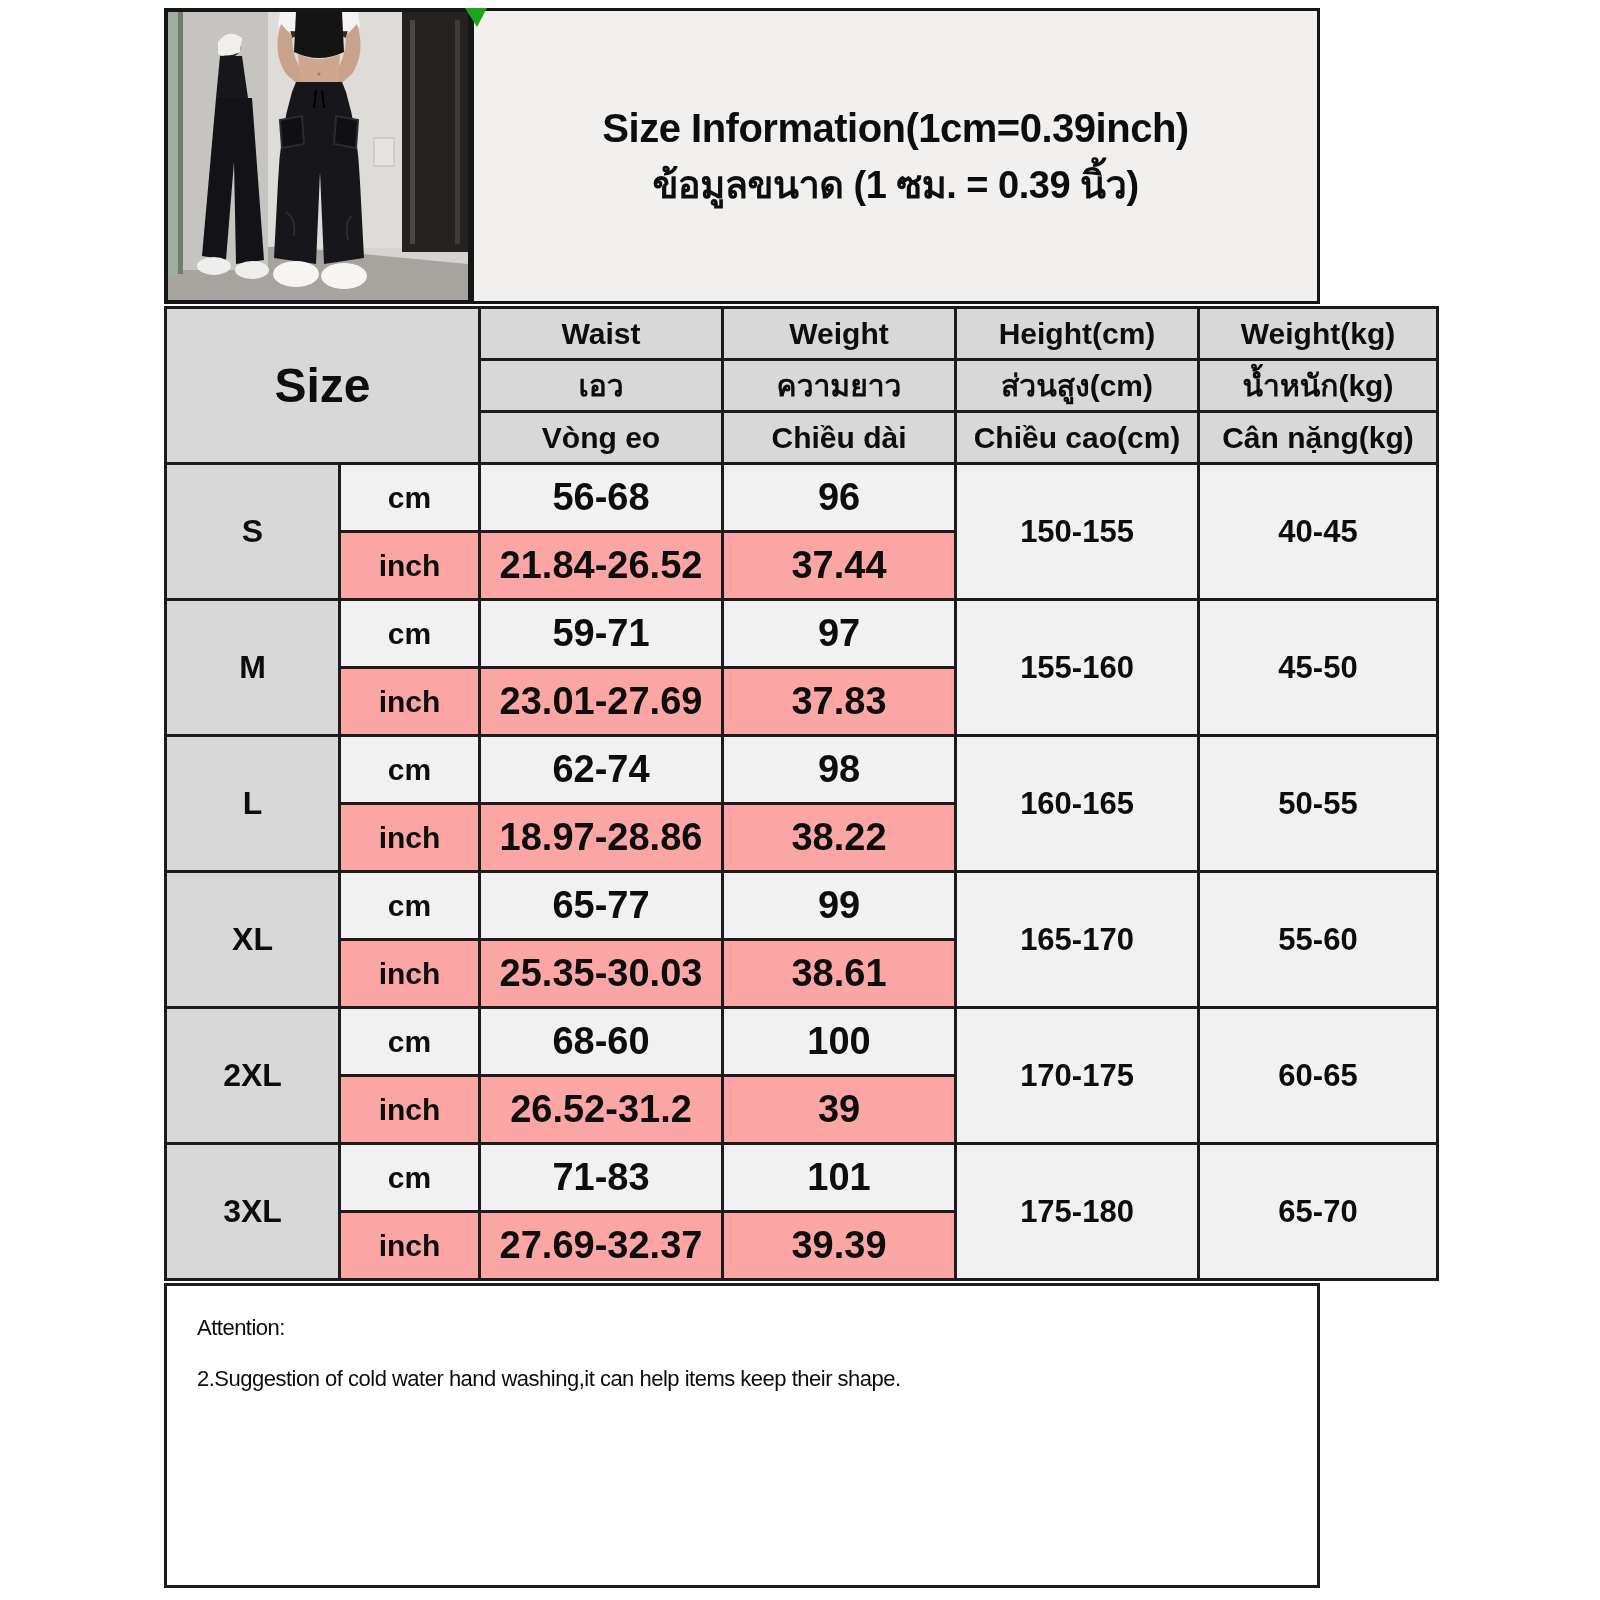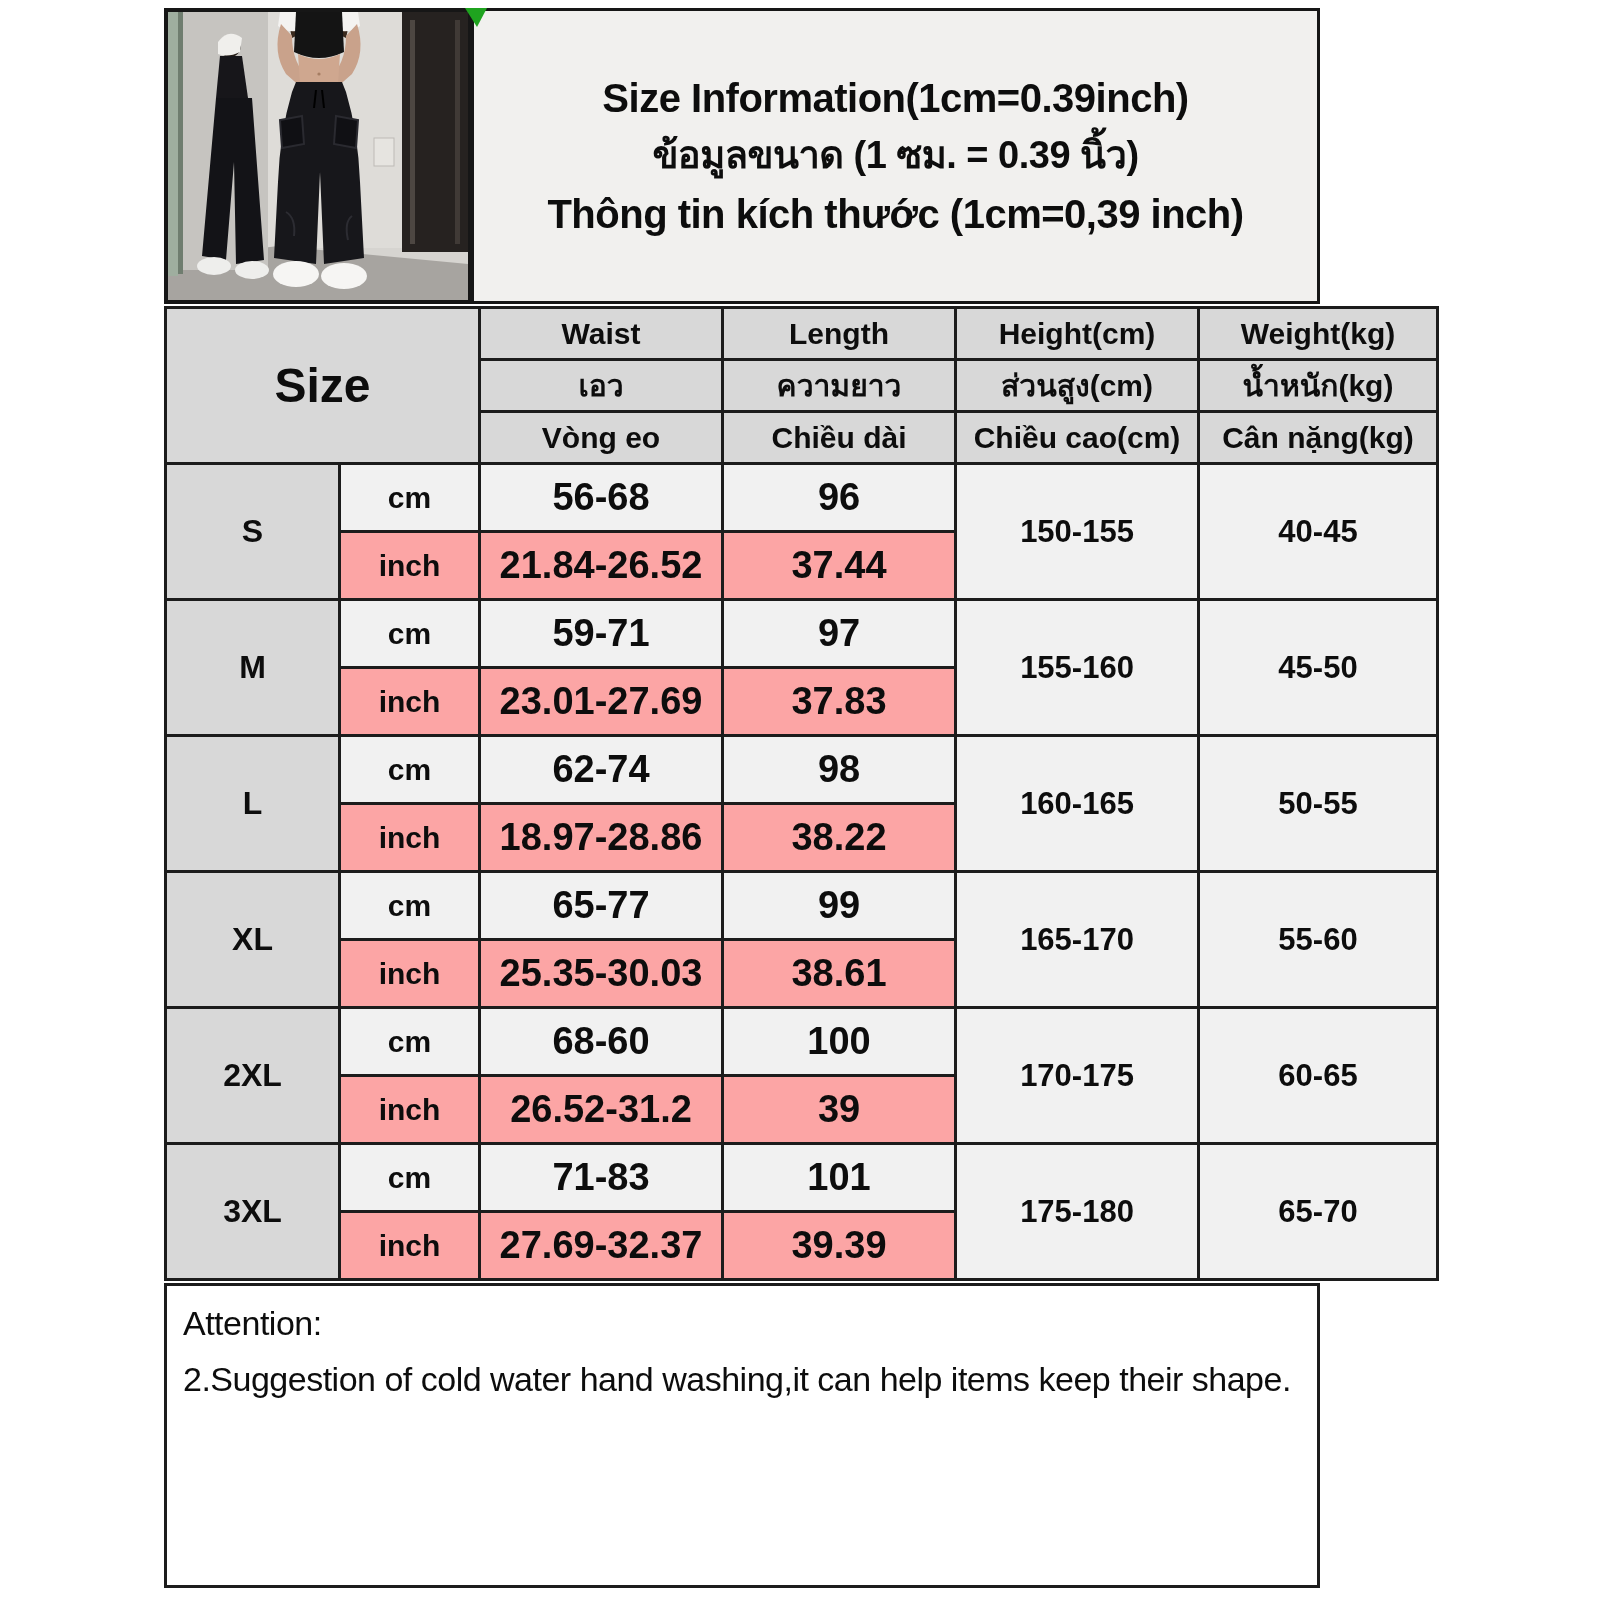--- a/index.html
+++ b/index.html
@@ -101,22 +101,22 @@
   
   .attention{
     box-sizing:border-box;
     margin-top:2px;
     border:3px solid #1c1c1c;
     background:#ffffff;
     height:305px;
     padding:8px 14px;
   }
   .attention p{
-    margin:2px;
-    font-size:34px;
+    margin:16px;
+    font-size:22px;
     line-height:1.6;
     letter-spacing:-0.5px;
   }
 </style>
 </head>
 <body>
 
 <div class="sheet">
 
   <div class="top-row">
@@ -159,39 +159,38 @@
           <path d="M184,204 Q176,210 180,228" stroke="#2c2c32" stroke-width="2" fill="none"></path>
           <ellipse cx="128" cy="262" rx="23" ry="13" fill="#f6f5f3"></ellipse>
           <ellipse cx="176" cy="264" rx="23" ry="13" fill="#f6f5f3"></ellipse>
         </g>
       </svg>
     </div>
     <div class="corner-flag"></div>
     <div class="title-panel">
       <div class="title-line">Size Information(1cm=0.39inch)</div>
       <div class="title-line th">ข้อมูลขนาด (1 ซม. = 0.39 นิ้ว)</div>
-      <div class="title-line">Thông tin kích thước (1cm=0,39 inch)</div>
     </div>
   </div>
 
   <table class="size-table">
     <colgroup>
       <col style="width:174px">
         <col style="width:140px">
         <col style="width:243px">
       <col style="width:233px">
         <col style="width:243px">
         <col style="width:239px">
     </colgroup>
     <tbody>
 
       <tr class="hrow">
         <th class="h-size" colspan="2" rowspan="3">Size</th>
         <th>Waist</th>
-        <th>Length</th>
+        <th>Weight</th>
         <th>Height(cm)</th>
         <th>Weight(kg)</th>
       </tr>
       <tr class="hrow">
         <th>เอว</th>
         <th>ความยาว</th>
         <th>ส่วนสูง(cm)</th>
         <th>น้ำหนัก(kg)</th>
       </tr>
       <tr class="hrow">

